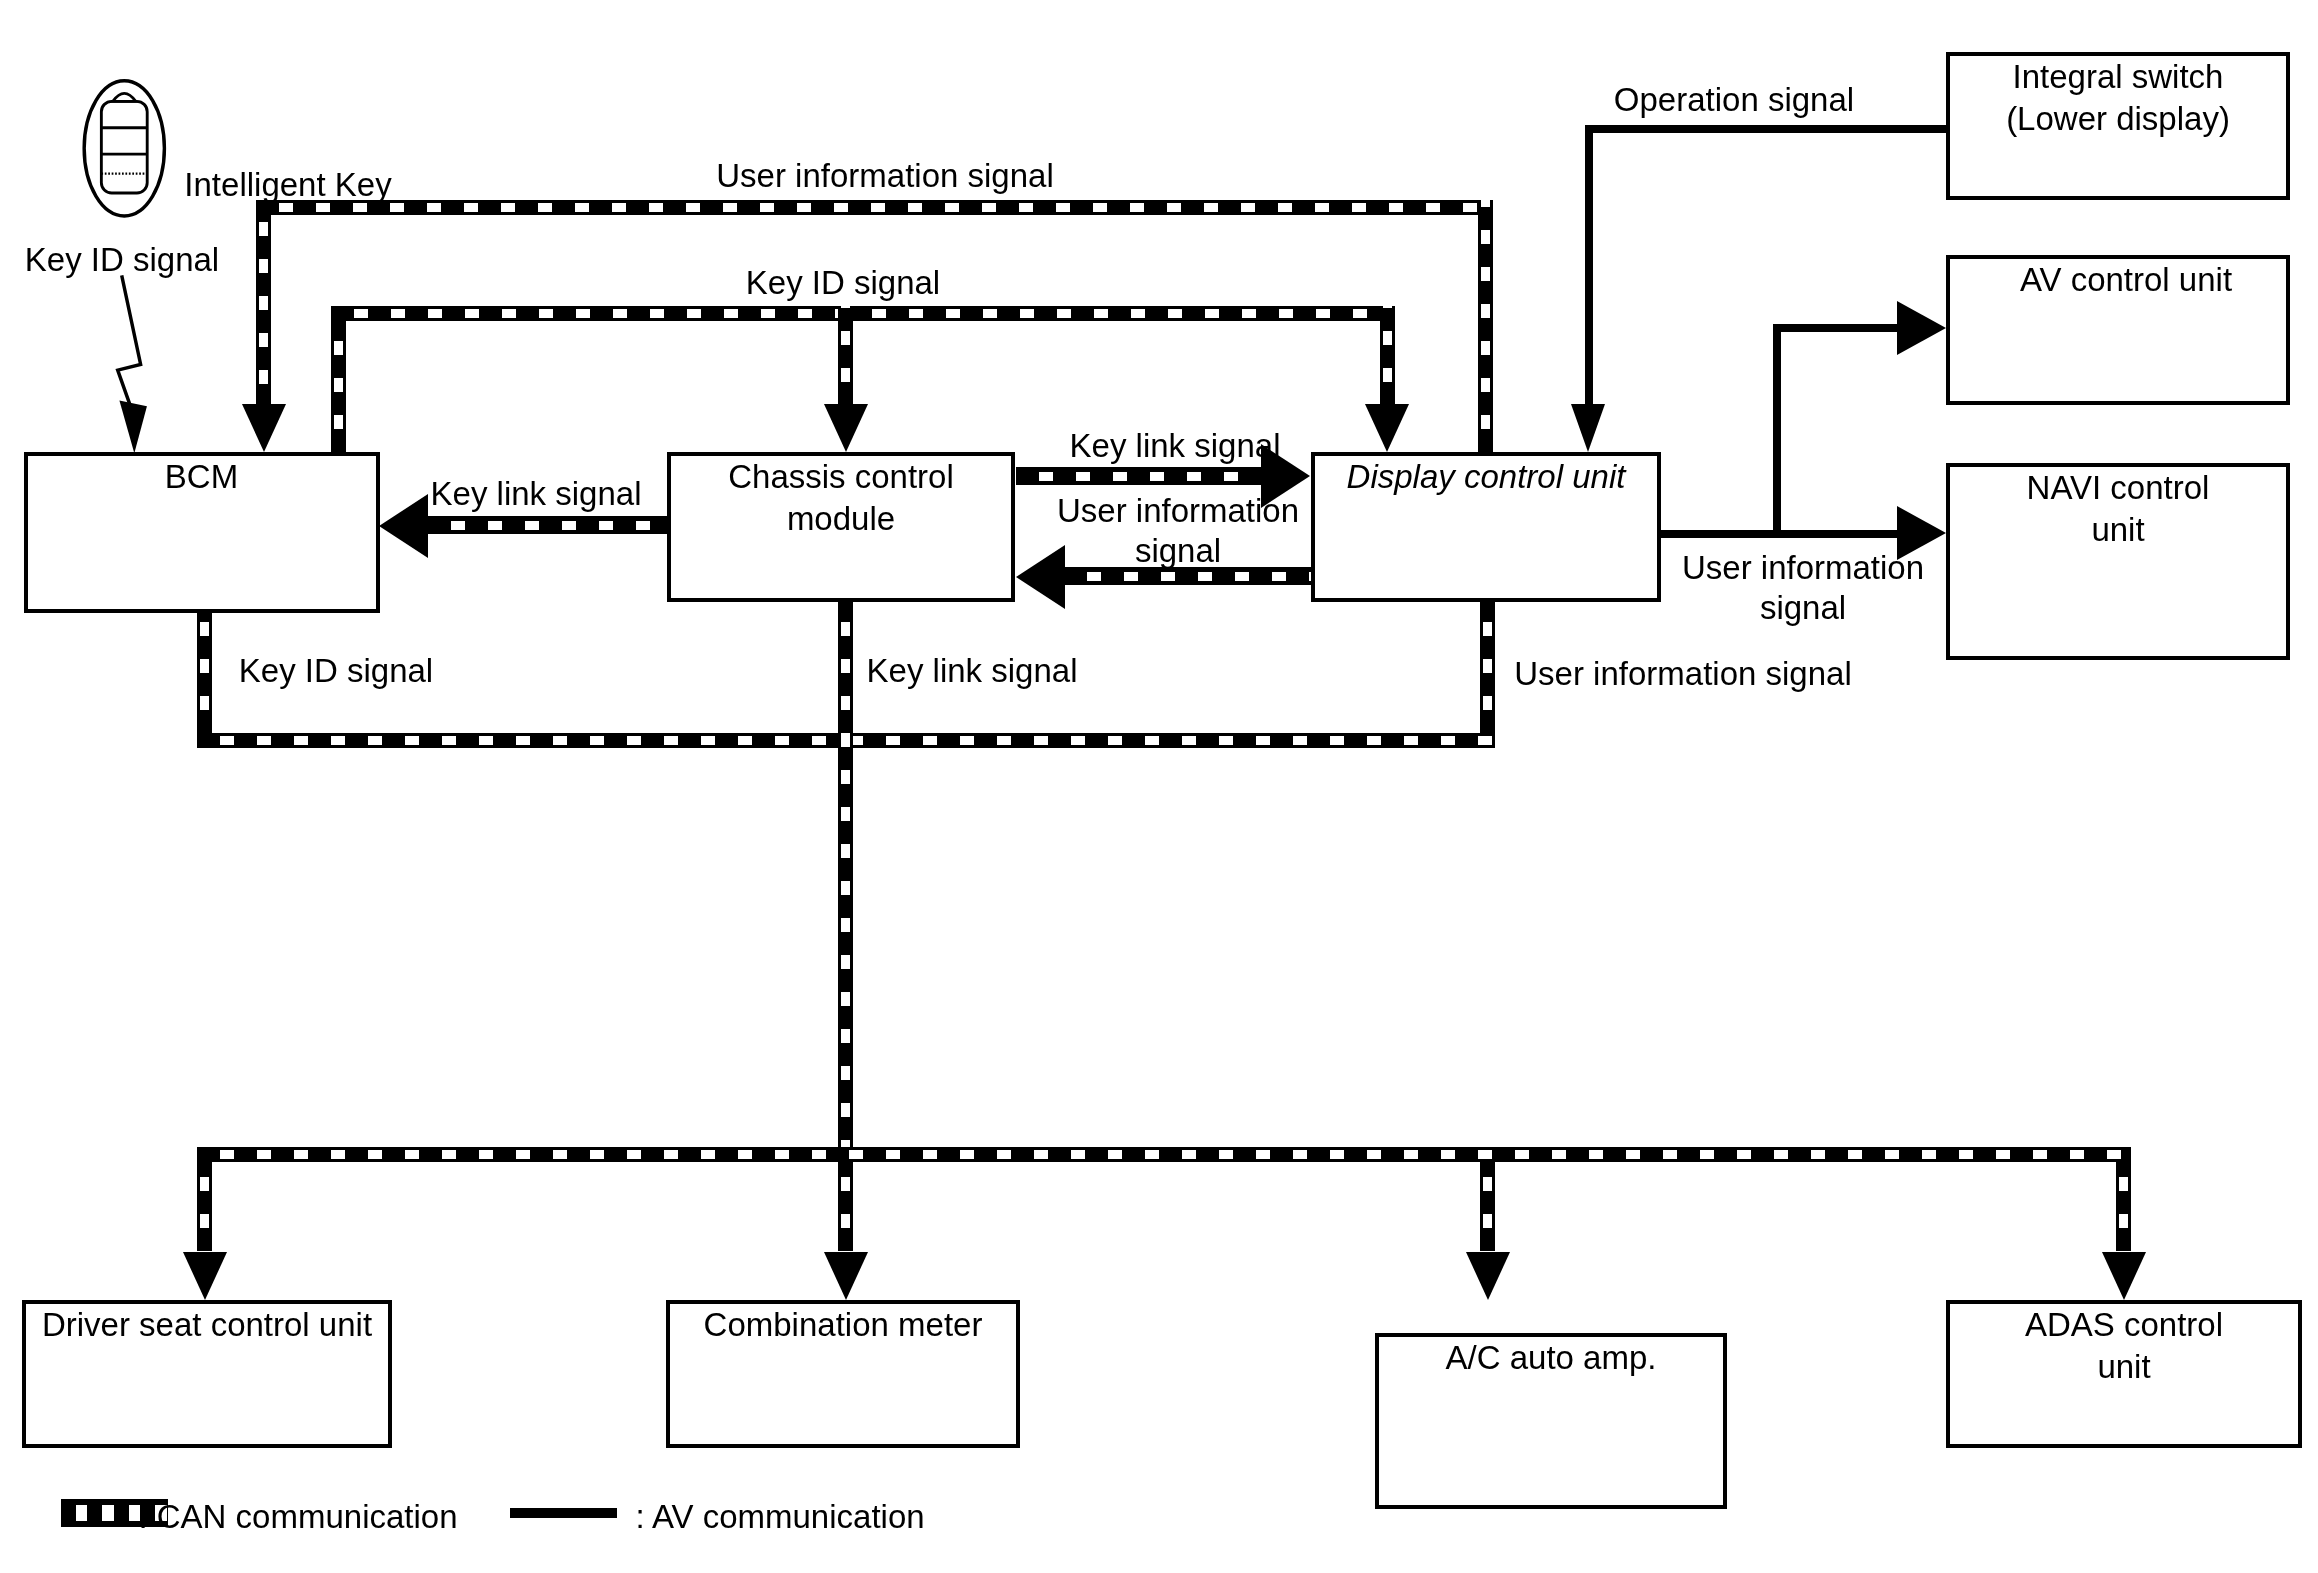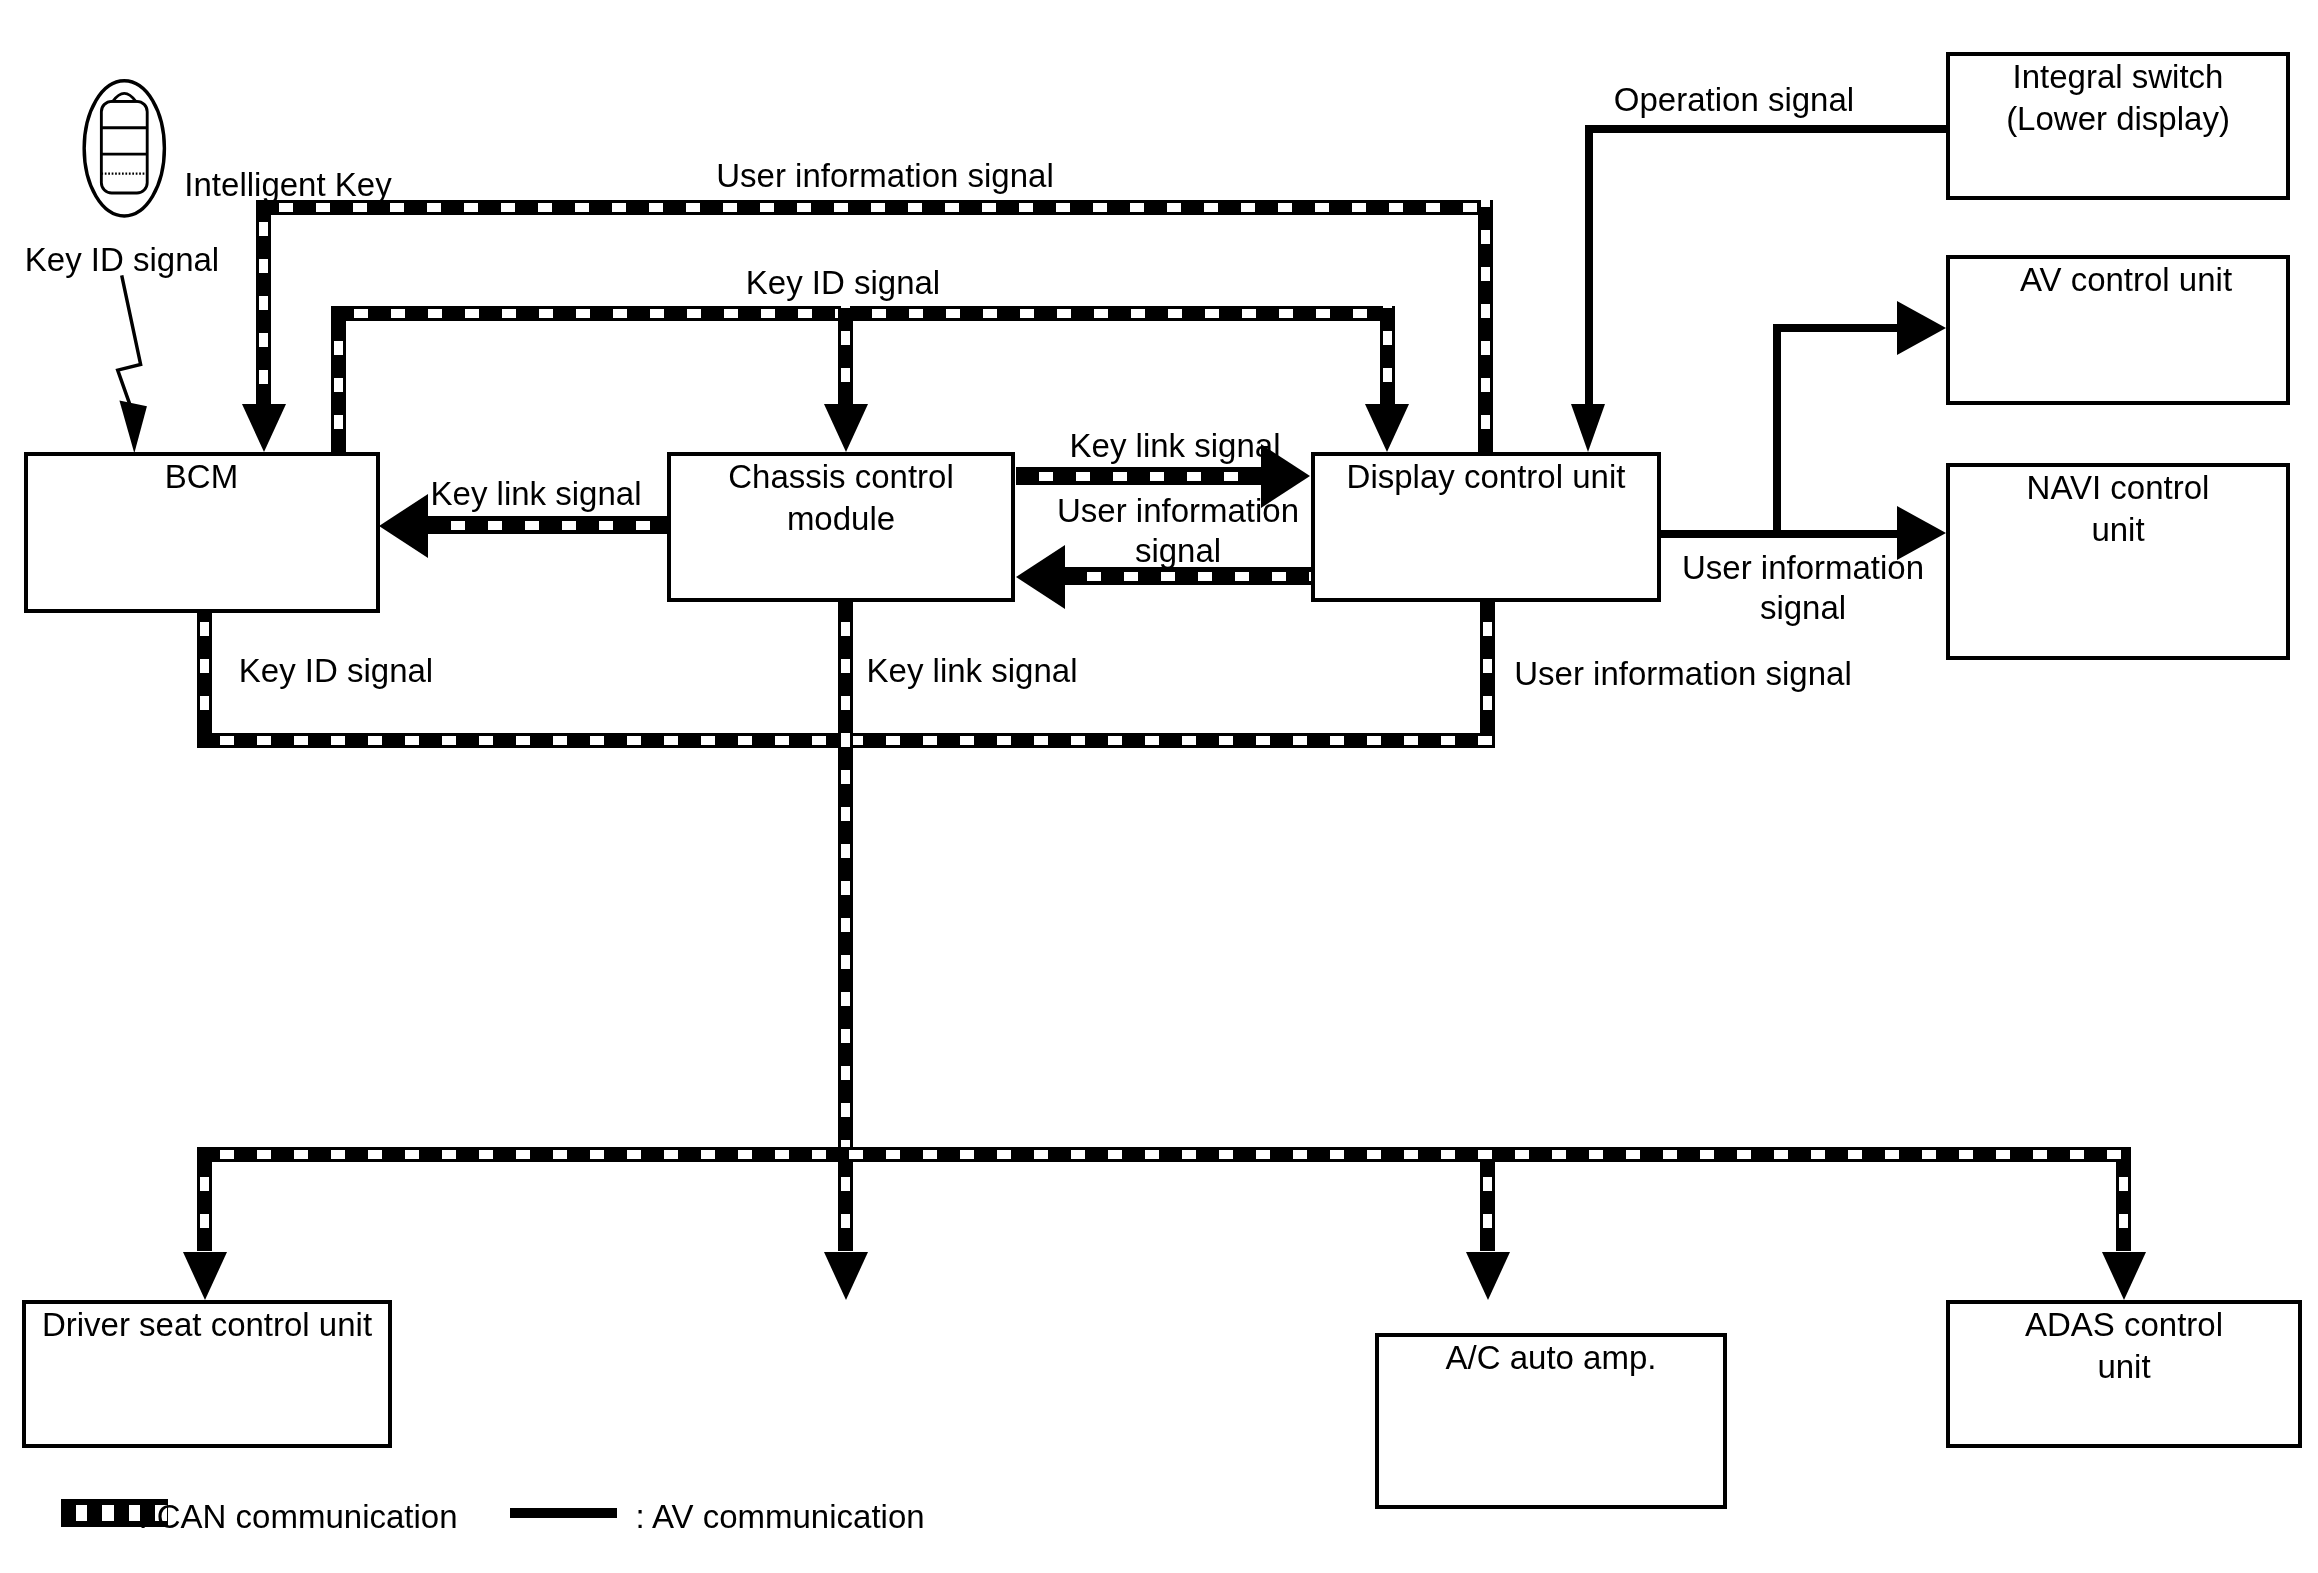--- a/index.html
+++ b/index.html
@@ -96,36 +96,39 @@
   <div class="solid-h" style="left:1773px;top:324px;width:125px;"></div>
   <div class="arr right-s" style="left:1897px;top:301px;"></div>
 
   <div class="box" style="left:23.5px;top:452px;width:356px;height:161px;">
     <div>BCM</div>
   </div>
   <div class="box" style="left:667px;top:452px;width:348px;height:150px;">
     <div>Chassis control</div>
     <div>module</div>
   </div>
-  <div class="box" style="left:1311px;top:452px;width:350px;height:150px;">
+  <div class="box" style="left:1311px;top:452px;width:350px;height:150px;font-style:italic;">
     <div>Display control unit</div>
   </div>
   <div class="box" style="left:1946px;top:52px;width:344px;height:148px;">
     <div>Integral switch</div>
     <div>(Lower display)</div>
   </div>
   <div class="box" style="left:1946px;top:255px;width:344px;height:150px;padding-left:16px;">
     <div>AV control unit</div>
   </div>
   <div class="box" style="left:1946px;top:463px;width:344px;height:197px;">
     <div>NAVI control</div>
     <div>unit</div>
   </div>
   <div class="box" style="left:22px;top:1300px;width:370px;height:148px;">
     <div>Driver seat control unit</div>
+  </div>
+  <div class="box" style="left:666px;top:1300px;width:354px;height:148px;">
+    <div>Combination meter</div>
   </div>
   <div class="box" style="left:1375px;top:1300px;width:352px;height:176px;margin-top:33px;">
     <div>A/C auto amp.</div>
   </div>
   <div class="box" style="left:1946px;top:1300px;width:356px;height:148px;">
     <div>ADAS control</div>
     <div>unit</div>
   </div>
 
   <div class="lbl" style="left:288px;top:133px;margin-top:32px;">Intelligent Key</div>

